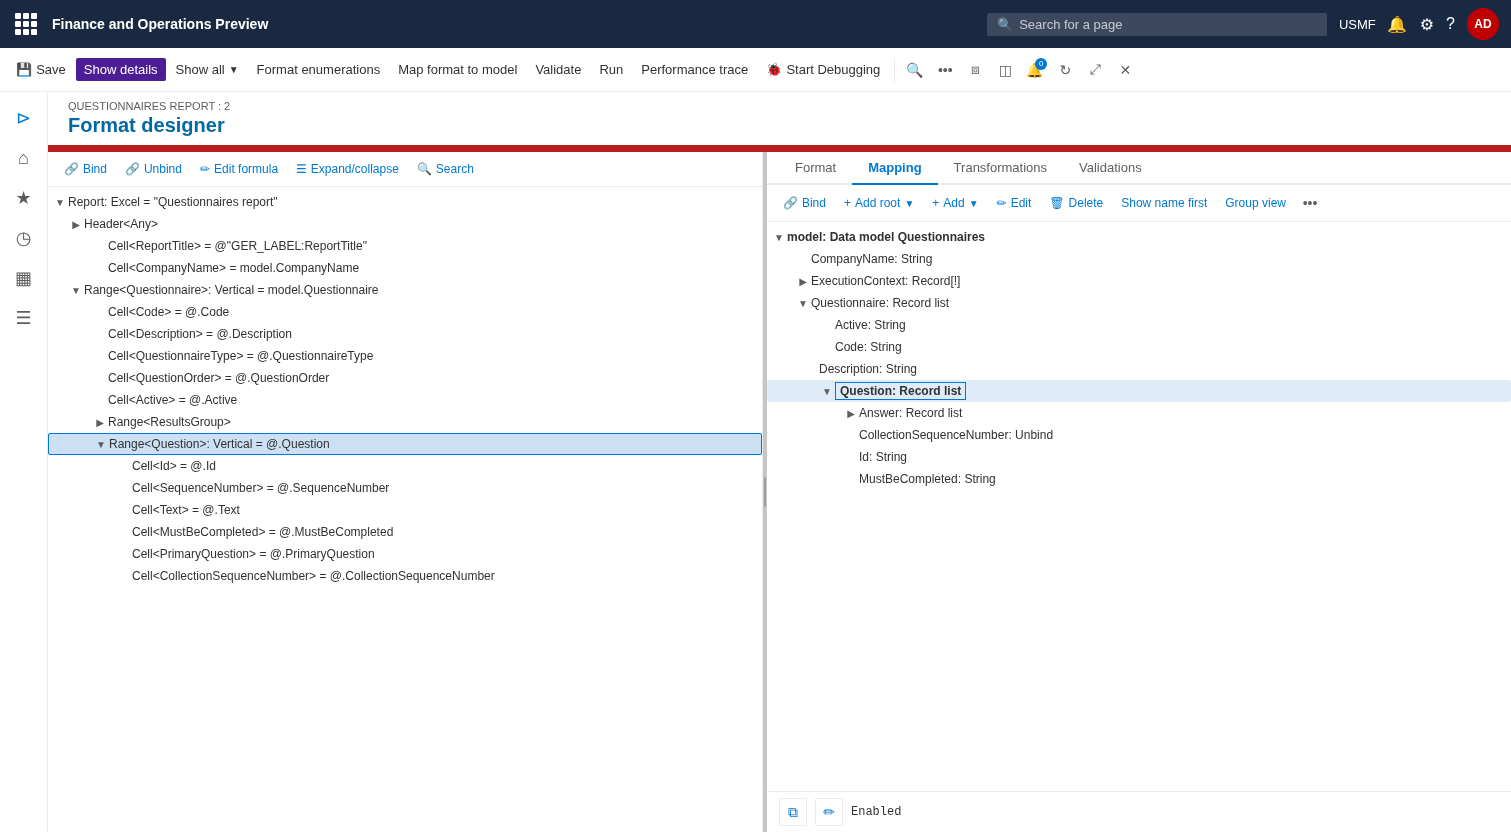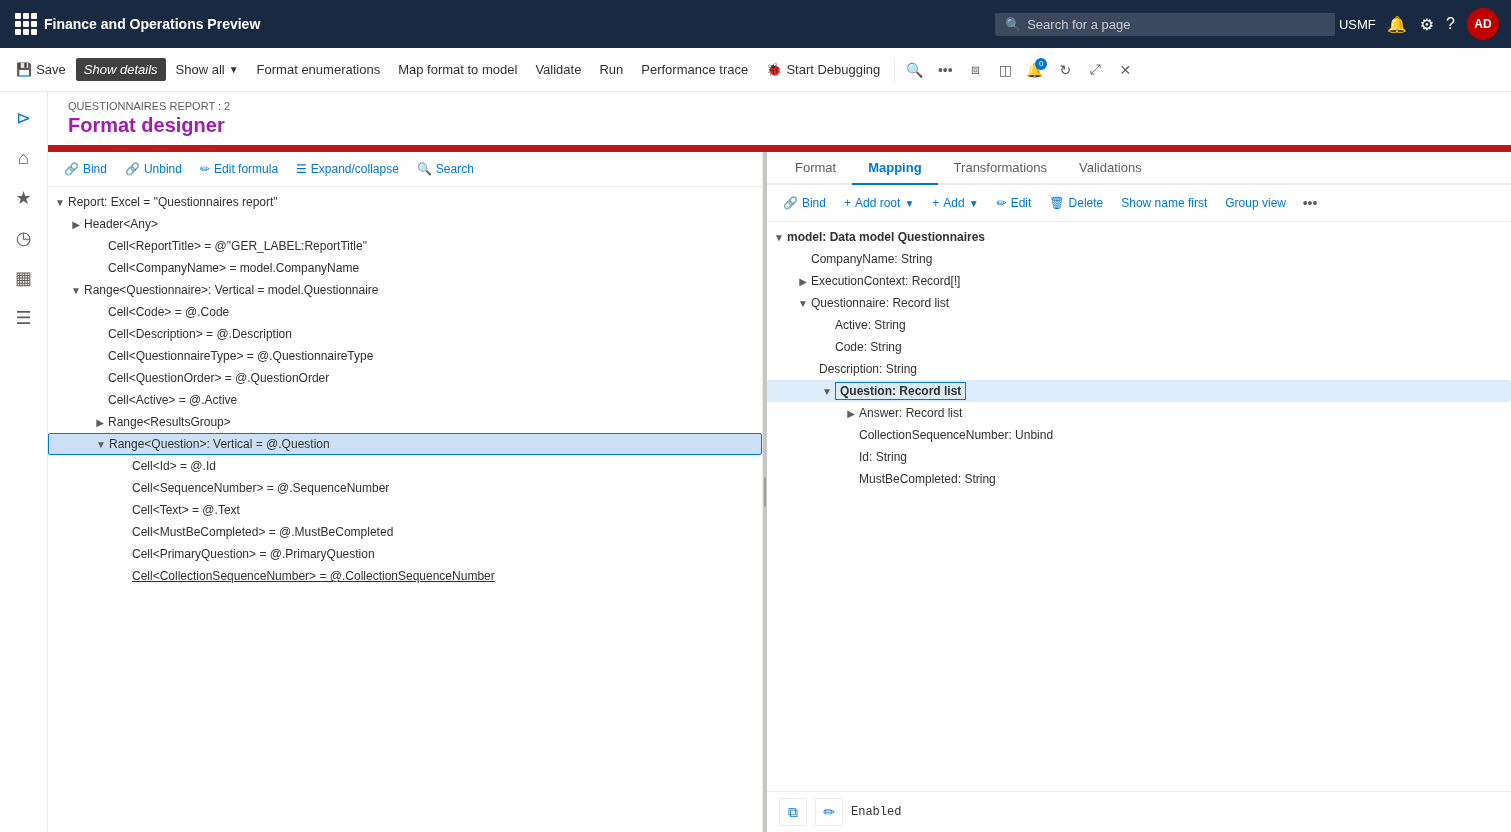--- a/index.html
+++ b/index.html
@@ -5,21 +5,21 @@
     * { box-sizing: border-box; margin: 0; padding: 0; font-family: 'Segoe UI', Arial, sans-serif; }
     body { background: #f3f2f1; height: 832px; overflow: hidden; }
 
     
     .top-bar {
       background: #1a2942;
       height: 48px;
       display: flex;
       align-items: center;
       padding: 0 12px;
-      gap: 4px;
+      gap: 12px;
       color: white;
     }
     .top-bar-grid {
       display: grid;
       place-items: center;
       width: 28px;
       height: 28px;
       cursor: pointer;
     }
     .grid-icon { display: grid; grid-template-columns: repeat(3,6px); gap: 2px; }
@@ -67,36 +67,35 @@
       padding: 4px 8px;
       border: none;
       background: transparent;
       cursor: pointer;
       font-size: 13px;
       color: #323130;
       border-radius: 2px;
       white-space: nowrap;
     }
     .toolbar-btn.primary-btn {
-      background: #404040;
+      background: #4c1d95;
       color: white;
-      font-style: italic;
     }
     .toolbar-divider {
       width: 1px; height: 24px; background: #edebe9; margin: 0 4px;
     }
 
     
     .page-header {
       background: white;
       padding: 8px 20px 0 20px;
       border-bottom: 7px solid #b91c1c;
     }
     .page-breadcrumb { font-size: 11px; color: #605e5c; margin-bottom: 2px; }
-    .page-title { font-size: 20px; font-weight: 600; color: #a21caf; padding-bottom: 8px; }
+    .page-title { font-size: 20px; font-weight: 600; color: #0369a1; padding-bottom: 8px; }
 
     
     .main-area {
       display: flex;
       height: calc(832px - 48px - 44px - 60px);
       background: white;
     }
 
     
     .left-panel {
@@ -431,21 +430,21 @@
           <div class="tree-node" style="padding-left:68px;">
             <span class="tree-toggle" style="width:16px;"></span>
             <span style="font-size:12px;">Cell&lt;MustBeCompleted&gt; = @.MustBeCompleted</span>
           </div>
 
           <div class="tree-node" style="padding-left:68px;">
             <span class="tree-toggle" style="width:16px;"></span>
             <span style="font-size:12px;">Cell&lt;PrimaryQuestion&gt; = @.PrimaryQuestion</span>
           </div>
 
-          <div class="tree-node" style="padding-left:68px;text-decoration:underline;">
+          <div class="tree-node" style="padding-left:68px;">
             <span class="tree-toggle" style="width:16px;"></span>
             <span style="font-size:12px;">Cell&lt;CollectionSequenceNumber&gt; = @.CollectionSequenceNumber</span>
           </div>
         </div>
       </div>
 
       <div style="width:4px; background:#c8c6c4; cursor:col-resize; flex-shrink:0; display:flex; align-items:center; justify-content:center;">
         <div style="width:2px; height:30px; background:#a19f9d; border-radius:1px;"></div>
       </div>
 

